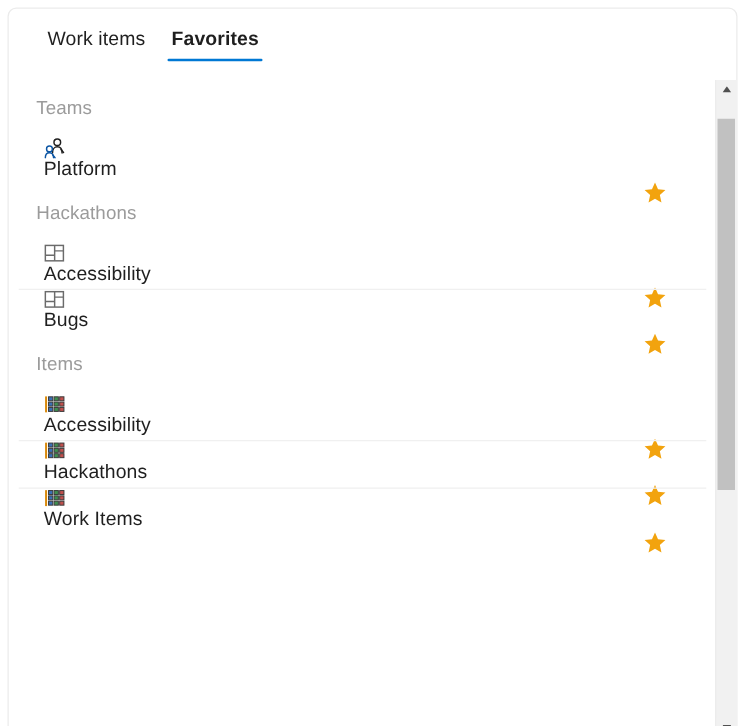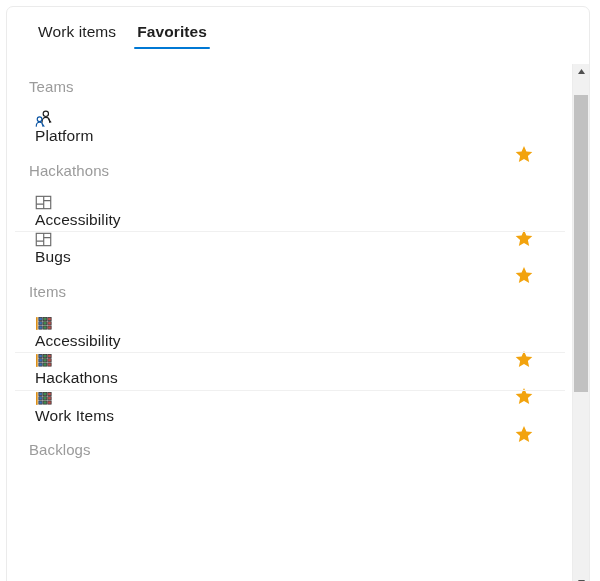--- a/index.html
+++ b/index.html
@@ -277,21 +277,20 @@
             <rect x="12" y="6.3" width="3.2" height="3.0" fill="#c0504d" stroke="#3a3a3a" stroke-width="0.75"></rect>
             <rect x="3.6" y="10.3" width="3.2" height="3.0" fill="#3a6fb5" stroke="#3a3a3a" stroke-width="0.75"></rect>
             <rect x="7.8" y="10.3" width="3.2" height="3.0" fill="#3f8f4f" stroke="#3a3a3a" stroke-width="0.75"></rect>
             <rect x="12" y="10.3" width="3.2" height="3.0" fill="#c0504d" stroke="#3a3a3a" stroke-width="0.75"></rect>
           </svg>
           <span class="label">Work Items</span>
           <svg viewBox="0 0 16 16" class="star">
             <path d="M8 0.9 L10.15 5.75 L15.4 6.3 L11.45 9.85 L12.6 15.1 L8 12.4 L3.4 15.1 L4.55 9.85 L0.6 6.3 L5.85 5.75 Z" fill="#f2a30e"></path>
           </svg>
         </div>
-        <div class="section-header">Backlogs</div>
       </div>
   </div>
 
   <div id="scrollbar">
     <div class="sb-arrow" id="sb-up">
       <svg width="7" height="5" viewBox="0 0 7 5">
         <path d="M3.5 0 L7 5 L0 5 Z" fill="#505050"></path>
       </svg>
     </div>
     <div id="sb-thumb" style="height: 297px; top: 31px;"></div>

